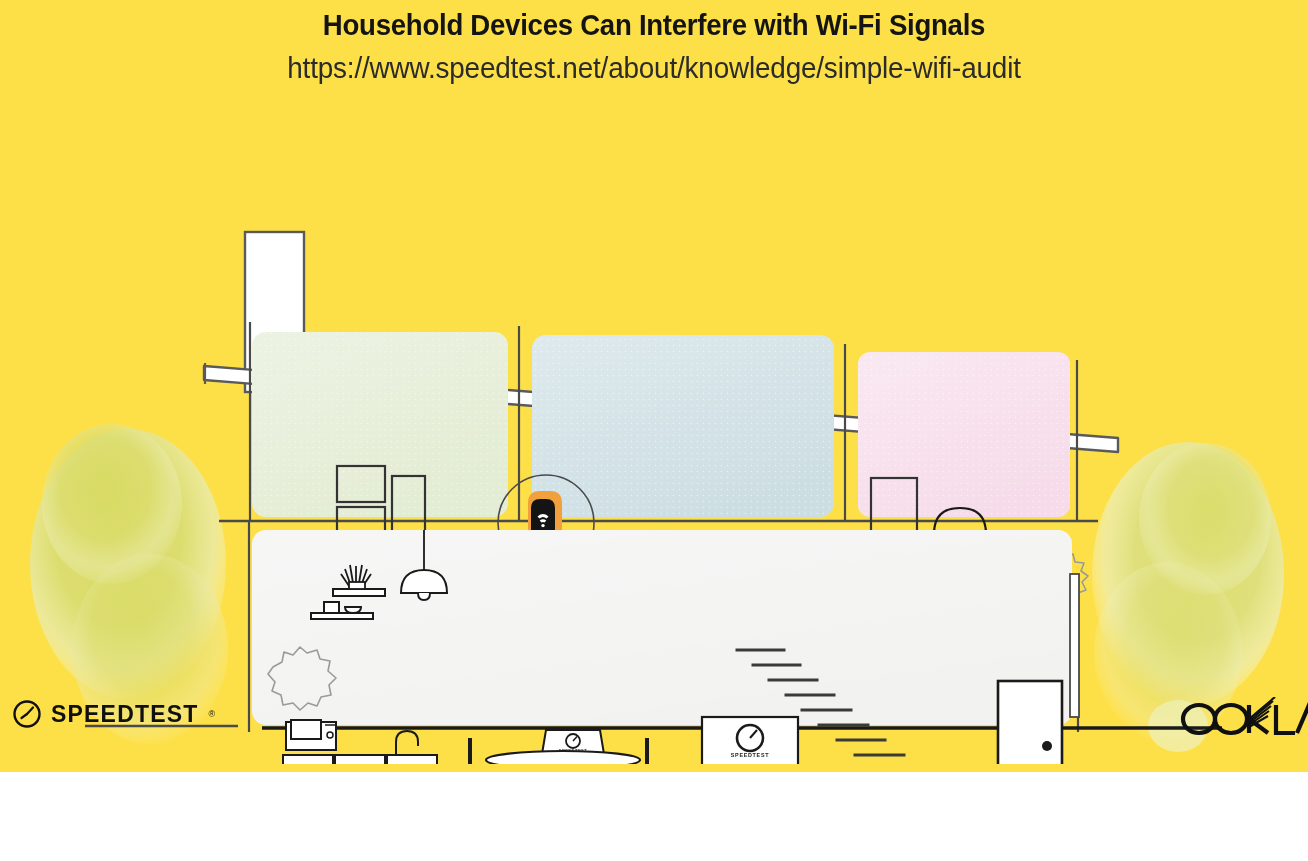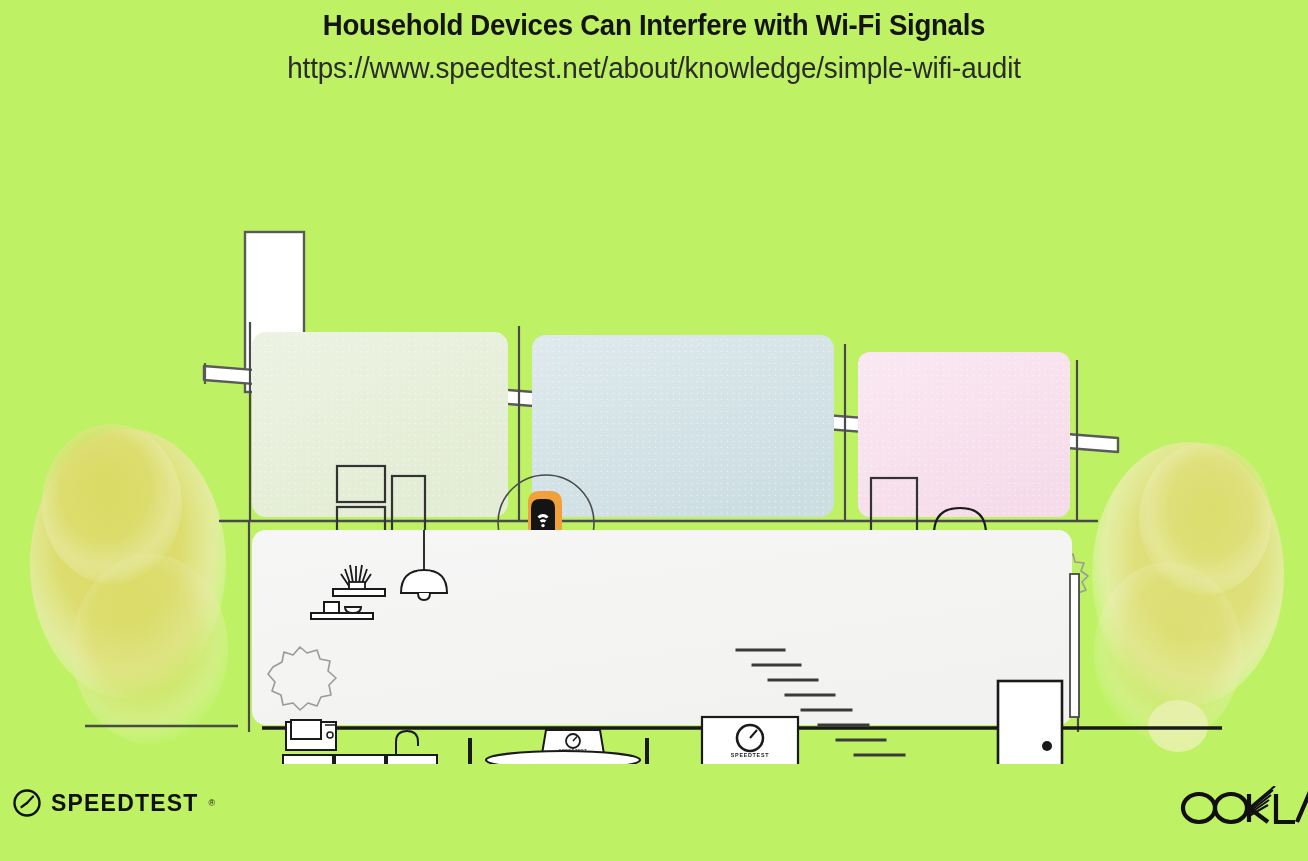--- a/index.html
+++ b/index.html
@@ -11,22 +11,22 @@
   body {
     font-family: "Liberation Sans", sans-serif;
     width: 1308px;
     height: 861px;
     overflow: hidden;
     position: relative;
   }
   #page {
     position: relative;
     width: 1308px;
-    height: 861px;
-    background: #bef264;
+    height: 772px;
+    background: #fde047;
   }
 
   
   #header {
     position: absolute;
     left: 0; top: 0;
     width: 1308px;
     text-align: center;
   }
   #title {

